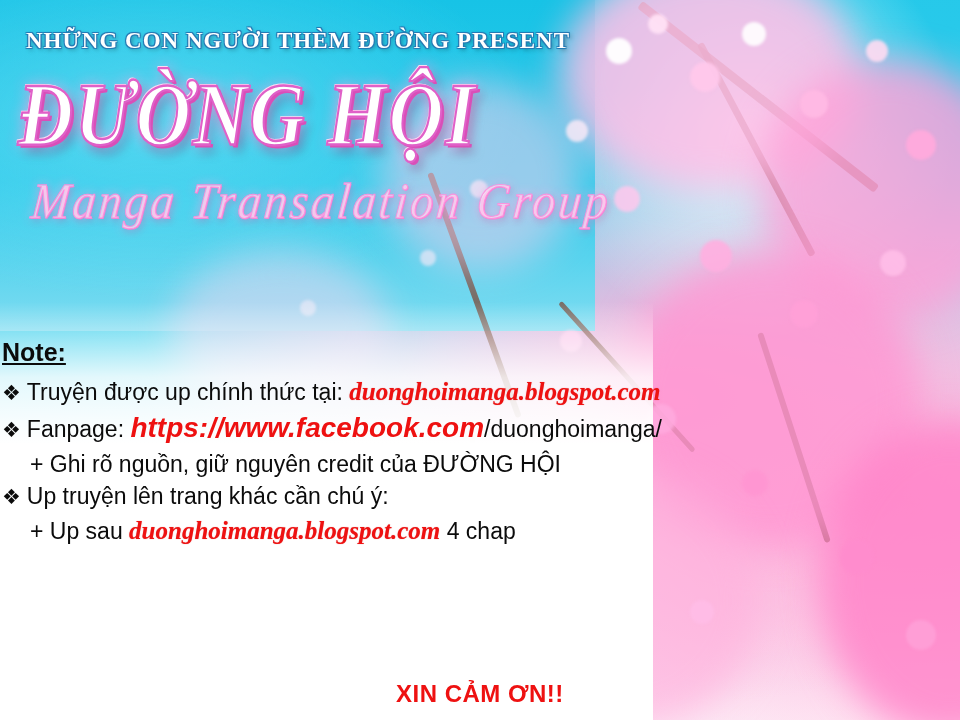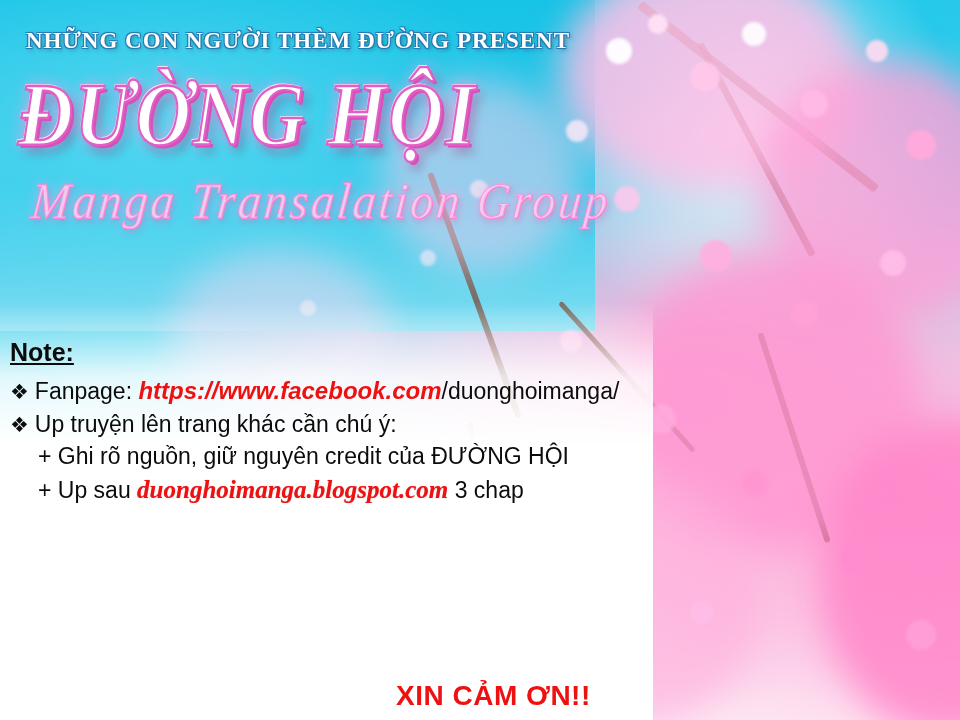--- a/index.html
+++ b/index.html
@@ -118,21 +118,21 @@
       2px 3px 6px rgba(120,0,90,0.25);
     -webkit-text-stroke: 1px rgba(255,140,220,0.9);
     white-space: nowrap;
     transform: scaleY(1.1) skewX(-6deg);
     transform-origin: left top;
   }
 
   
   .note-block {
     position: absolute;
-    left: 10px;
+    left: 2px;
     top: 336px;
     width: 900px;
     color: #0b0b0b;
     font-family: "Liberation Sans", sans-serif;
     font-size: 23px;
     line-height: 1.32;
   }
   .note-title {
     font-size: 25px;
     font-weight: bold;
@@ -158,32 +158,32 @@
     font-weight: bold;
     font-size: 25px;
     letter-spacing: 0px;
     text-shadow: 0 0 1px rgba(200,0,0,0.5);
   }
   .red-fb {
     color: #ee1111;
     font-family: "Liberation Sans", sans-serif;
     font-style: italic;
     font-weight: bold;
-    font-size: 24px;
+    font-size: 28px;
   }
   .indent { padding-left: 28px; display: inline-block; }
 
   .thanks {
     position: absolute;
     left: 396px;
     top: 680px;
     color: #ee1111;
     font-family: "Liberation Sans", sans-serif;
     font-weight: bold;
-    font-size: 28px;
+    font-size: 24px;
     letter-spacing: 0.5px;
     white-space: nowrap;
   }
 </style>
 </head>
 <body>
 
 <div id="page">
 
   <div class="bg-base"></div>
@@ -230,41 +230,45 @@
   <div class="bg-white-bottom"></div>
 
   <div class="present-line">NHỮNG CON NGƯỜI THÈM ĐƯỜNG PRESENT</div>
   <div class="group-title">ĐƯỜNG HỘI</div>
   <div class="group-sub">Manga Transalation Group</div>
 
   <div class="note-block">
 
     <span class="note-title">Note:</span>
 
+    <span class="note-line">
+      <span class="bullet">❖</span><span>Truyện được up chính thức tại:</span>
+      <span class="red-script">duonghoimanga.blogspot.com</span>
+    </span>
 
     <span class="note-line">
       <span class="bullet">❖</span><span>Fanpage:</span>
       <span class="red-fb">https://www.facebook.com</span><span>/duonghoimanga/</span>
     </span>
 
 
     <span class="note-line">
-      <span class="bullet">❖</span><span>Up truyện lên trang khác cần chú ý:</span>
-    </span>
-
-    <span class="note-line">
       <span class="indent">+</span>
       <span>Ghi rõ nguồn, giữ nguyên credit của ĐƯỜNG HỘI</span>
+    </span>
+
+    <span class="note-line">
+      <span class="bullet">❖</span><span>Up truyện lên trang khác cần chú ý:</span>
     </span>
 
 
     <span class="note-line">
       <span class="indent">+</span>
       <span>Up sau</span>
       <span class="red-script">duonghoimanga.blogspot.com</span>
-      <span>3 chap</span>
+      <span>4 chap</span>
     </span>
 
   </div>
 
   <div class="thanks">XIN CẢM ƠN!!</div>
 
 </div>
 
 </body></html>

